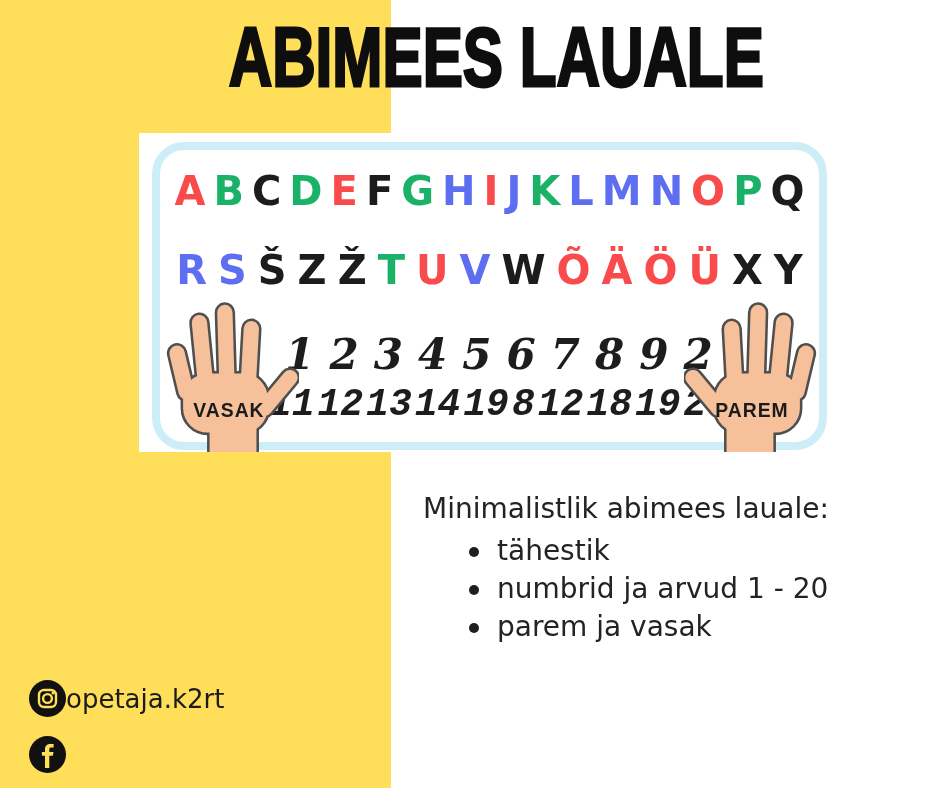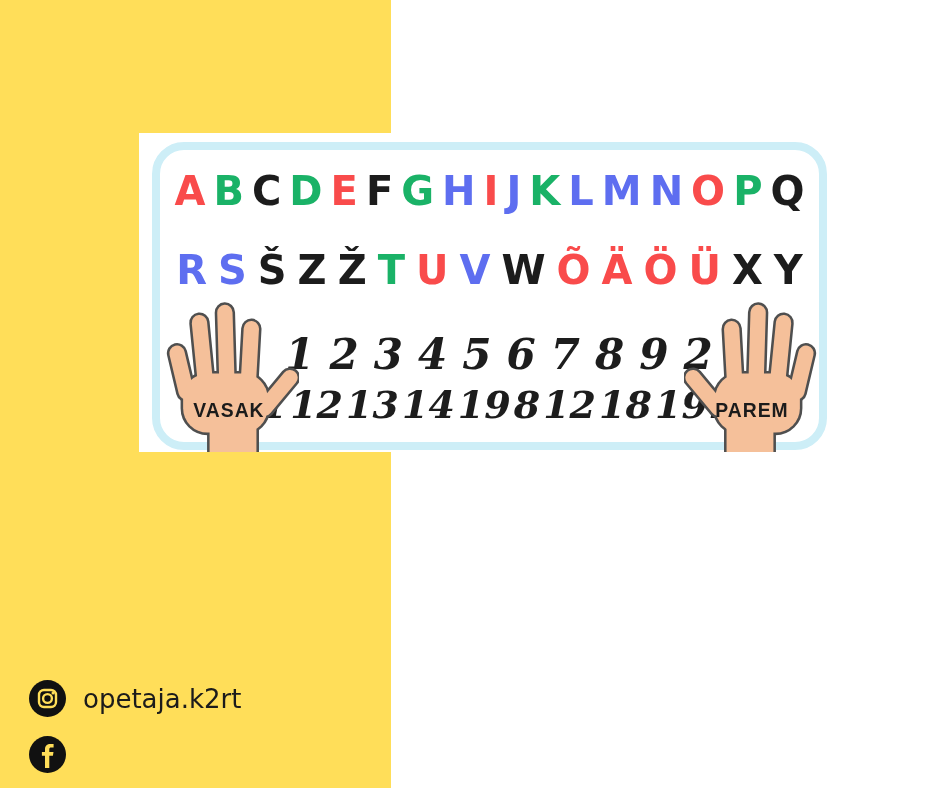--- a/index.html
+++ b/index.html
@@ -18,49 +18,52 @@
   .card{position:absolute;left:139px;top:133px;width:701px;height:319px;background:#ffffff;overflow:hidden;}
   .card-frame{position:absolute;left:13px;right:13px;top:9px;bottom:2px;
       border:8px solid #cdeef7;border-radius:32px;pointer-events:none;}
   .letters-row{position:absolute;left:0;width:100%;display:flex;justify-content:center;
       font-family:"DejaVu Sans",sans-serif;font-weight:bold;line-height:1;}
   .letters-row1{top:38px;gap:8px;font-size:40px;}
   .letters-row2{top:117px;gap:11px;font-size:40px;}
   .numbers-row{position:absolute;left:160px;width:400px;display:flex;justify-content:center;
       font-family:"DejaVu Serif",serif;font-style:italic;font-weight:bold;color:#1d1d1d;line-height:1;}
   .numbers-row1{top:201px;gap:15px;font-size:42px;}
-  .numbers-row2{top:253px;gap:3px;font-size:38px;}
+  .numbers-row2{top:253px;gap:3px;font-size:38px;font-family:Liberation Mono, monospace;}
   .hand{position:absolute;width:134px;height:168px;}
   .hand-left{left:26px;top:155px;}
   .hand-right{right:22px;top:155px;}
   .hand-label{font-family:"Liberation Sans",sans-serif;font-weight:bold;font-size:19px;
       letter-spacing:1px;fill:#1b1b1b;}
 
   
   .desc{position:absolute;left:423px;top:490px;width:430px;color:#232323;}
   .desc-heading{font-size:28px;line-height:38px;}
   .desc-list{list-style:none;margin:4px 0 0 0;padding:0;}
   .desc-list li{position:relative;padding-left:74px;font-size:28px;line-height:38px;}
   .desc-list li::before{content:"";position:absolute;left:46px;top:15px;width:10px;height:10px;
       border-radius:50%;background:#1e1e1e;}
 
   
-  .social-row{position:absolute;left:29px;display:flex;align-items:center;gap:17px;}
+  .social-row{position:absolute;left:29px;display:flex;align-items:center;}
   .social-row1{top:680px;}
   .social-row2{top:736px;}
   .social-text{font-size:26px;color:#1b1b1b;}
   .social-icon{display:block;}
 </style>
 </head>
 <body>
 
 <div class="page">
 
   <div class="yellow-panel" style="background: rgb(255, 222, 89);"></div>
 
+  <div class="title-wrap">
+    <span class="title-text">ABIMEES LAUALE</span>
+  </div>
 
   <svg width="0" height="0" style="position:absolute" aria-hidden="true">
     <defs>
       <g id="hand-shape">
 
         <g stroke="#4f4f4f" fill="none" stroke-linecap="round">
           <line x1="20" y1="102" x2="11" y2="64" stroke-width="20"></line>
           <line x1="39" y1="94" x2="33" y2="34" stroke-width="20"></line>
           <line x1="60" y1="92" x2="58" y2="24" stroke-width="20"></line>
           <line x1="81" y1="94" x2="84" y2="40" stroke-width="20"></line>
@@ -153,20 +156,28 @@
       <use href="#hand-shape"></use>
       <text class="hand-label" x="62" y="127" text-anchor="middle">VASAK</text>
     </svg>
 
     <svg class="hand hand-right" viewBox="0 0 130 165">
       <use href="#hand-shape" transform="translate(130,0) scale(-1,1)"></use>
       <text class="hand-label" x="66" y="127" text-anchor="middle">PAREM</text>
     </svg>
   </div>
 
+  <div class="desc">
+    <div class="desc-heading">Minimalistlik abimees lauale:</div>
+    <ul class="desc-list">
+        <li class="bullet-item">tähestik</li>
+        <li class="bullet-item">numbrid ja arvud 1 - 20</li>
+        <li class="bullet-item">parem ja vasak</li>
+      </ul>
+  </div>
 
   <div class="social-row social-row1">
     <svg class="social-icon" width="37" height="37" viewBox="0 0 37 37">
       <circle cx="18.5" cy="18.5" r="18.5" fill="#111111"></circle>
       <rect x="10" y="10" width="17" height="17" rx="5" fill="none" stroke="#ffde59" stroke-width="2.4"></rect>
       <circle cx="18.5" cy="18.5" r="4.4" fill="none" stroke="#ffde59" stroke-width="2.4"></circle>
       <circle cx="24.1" cy="12.9" r="1.6" fill="#ffde59"></circle>
     </svg>
     <span class="social-text">opetaja.k2rt</span>
   </div>

